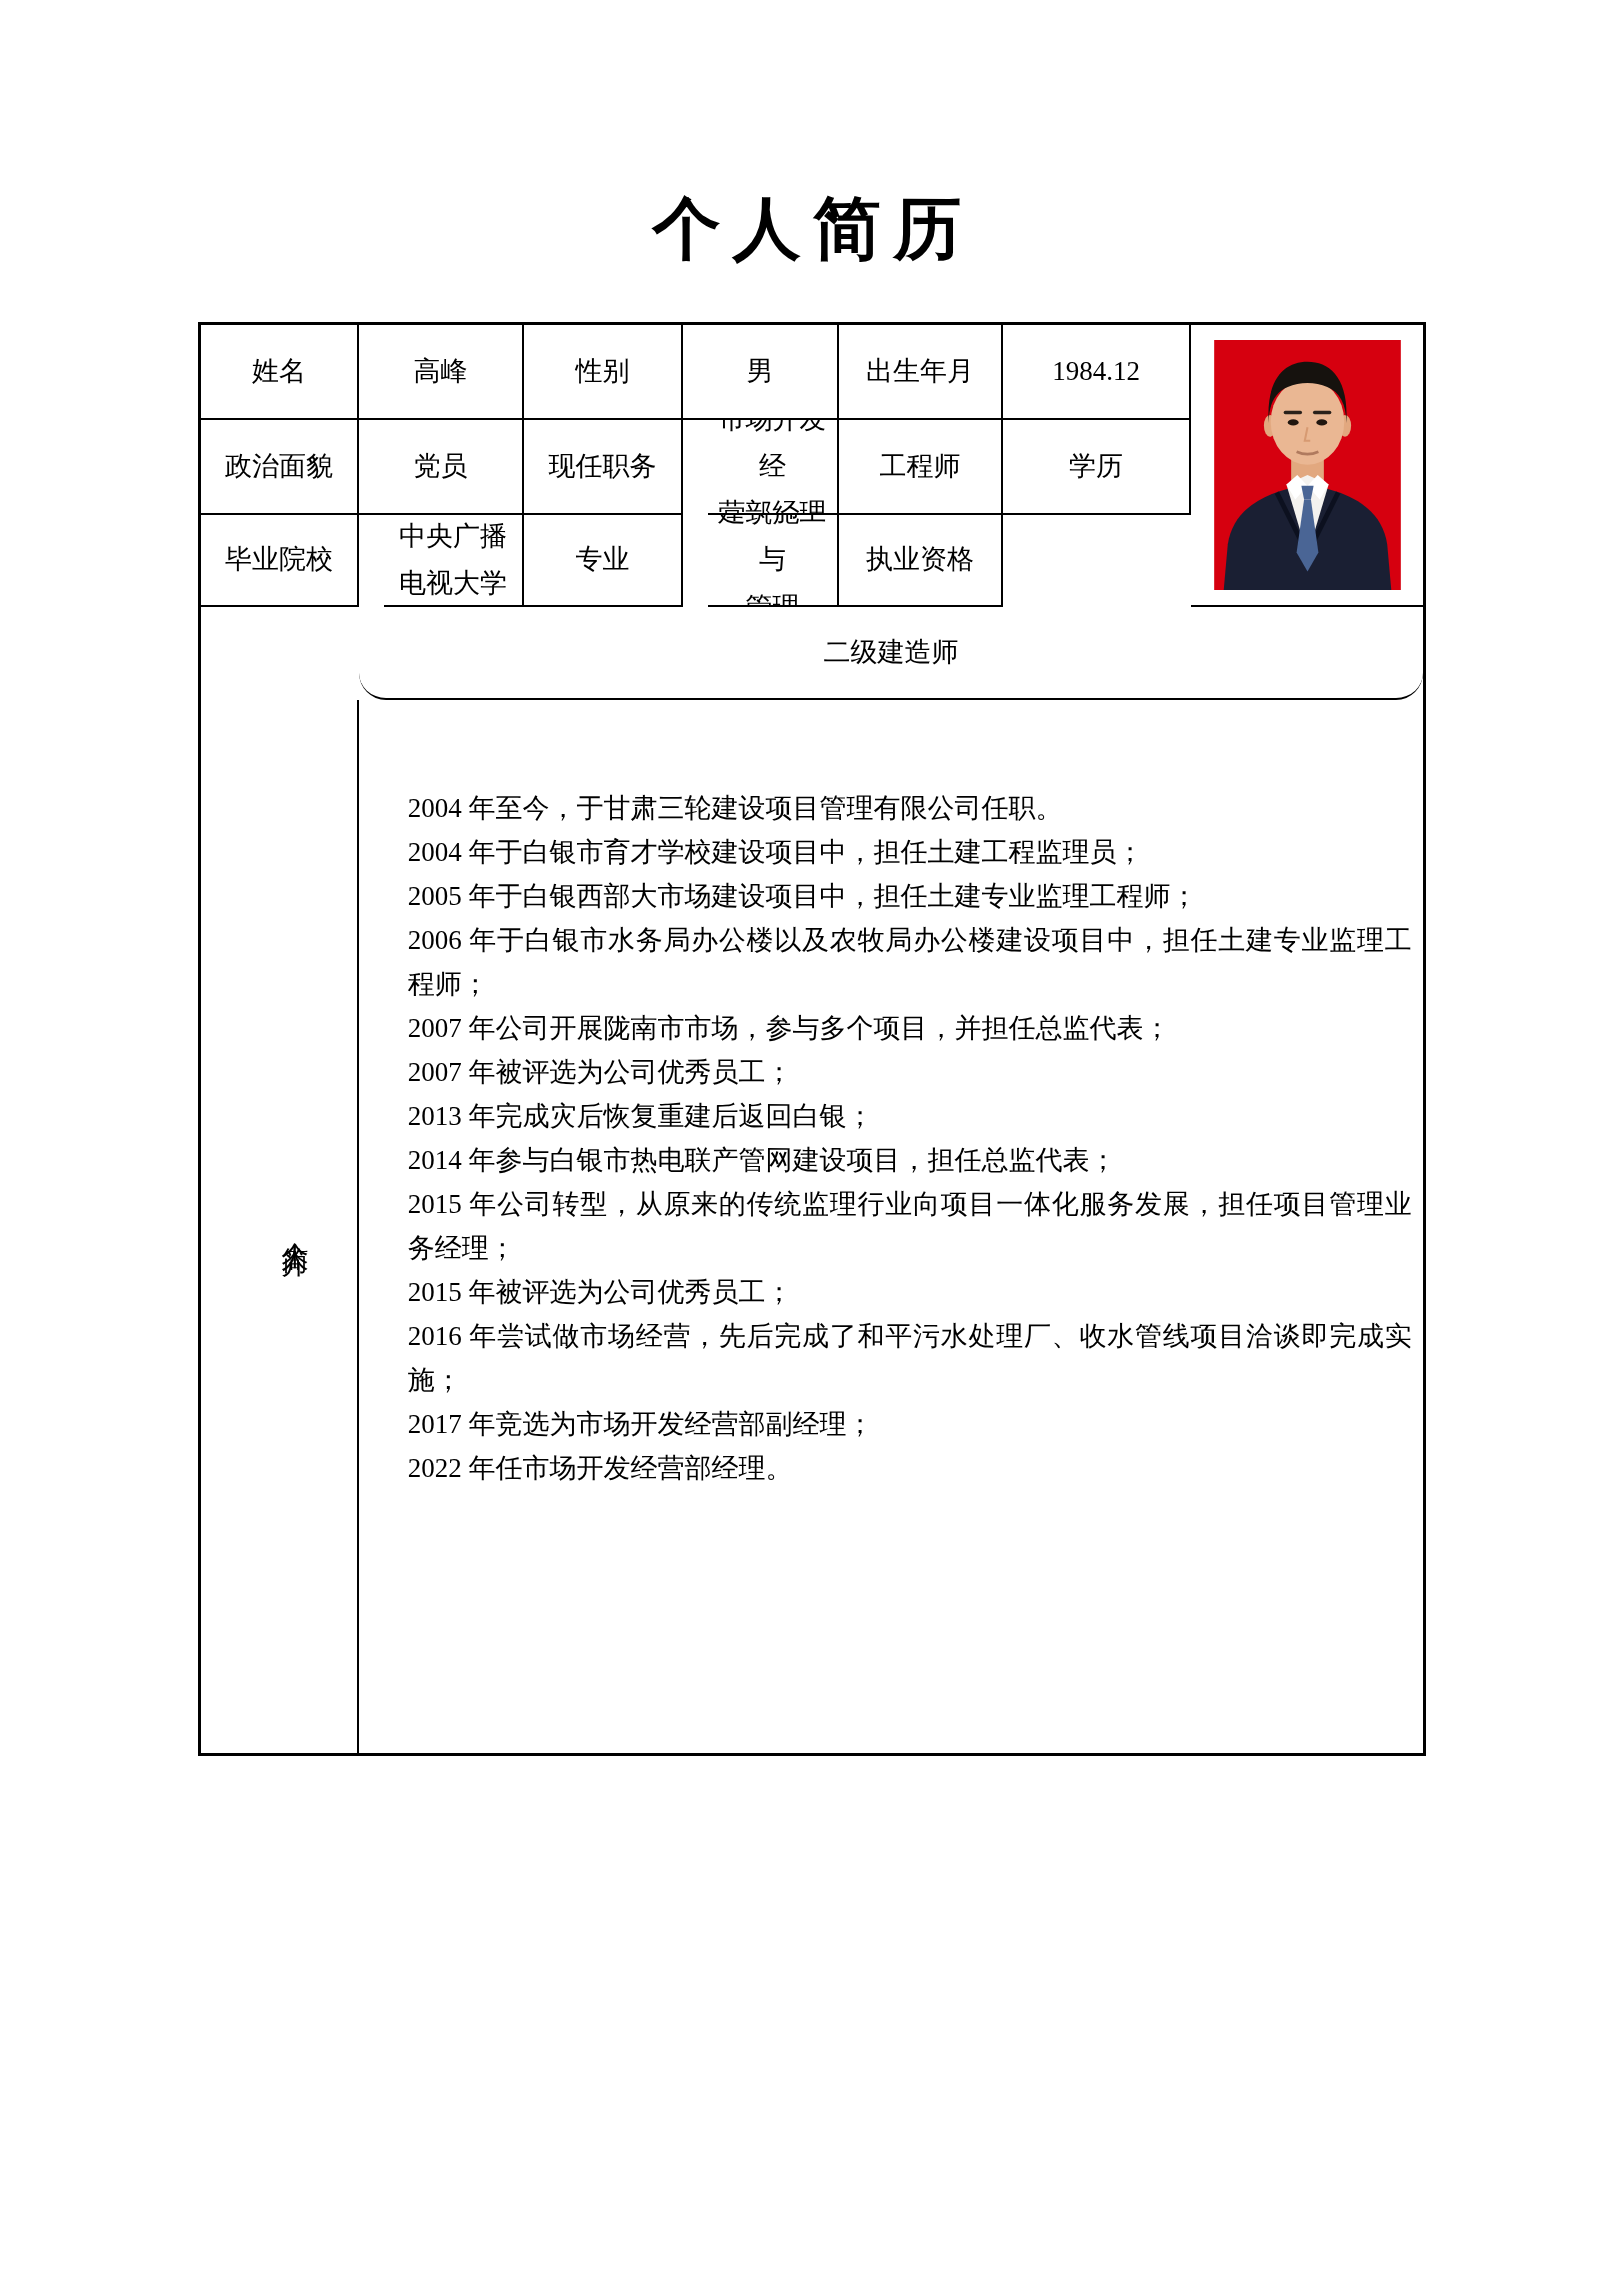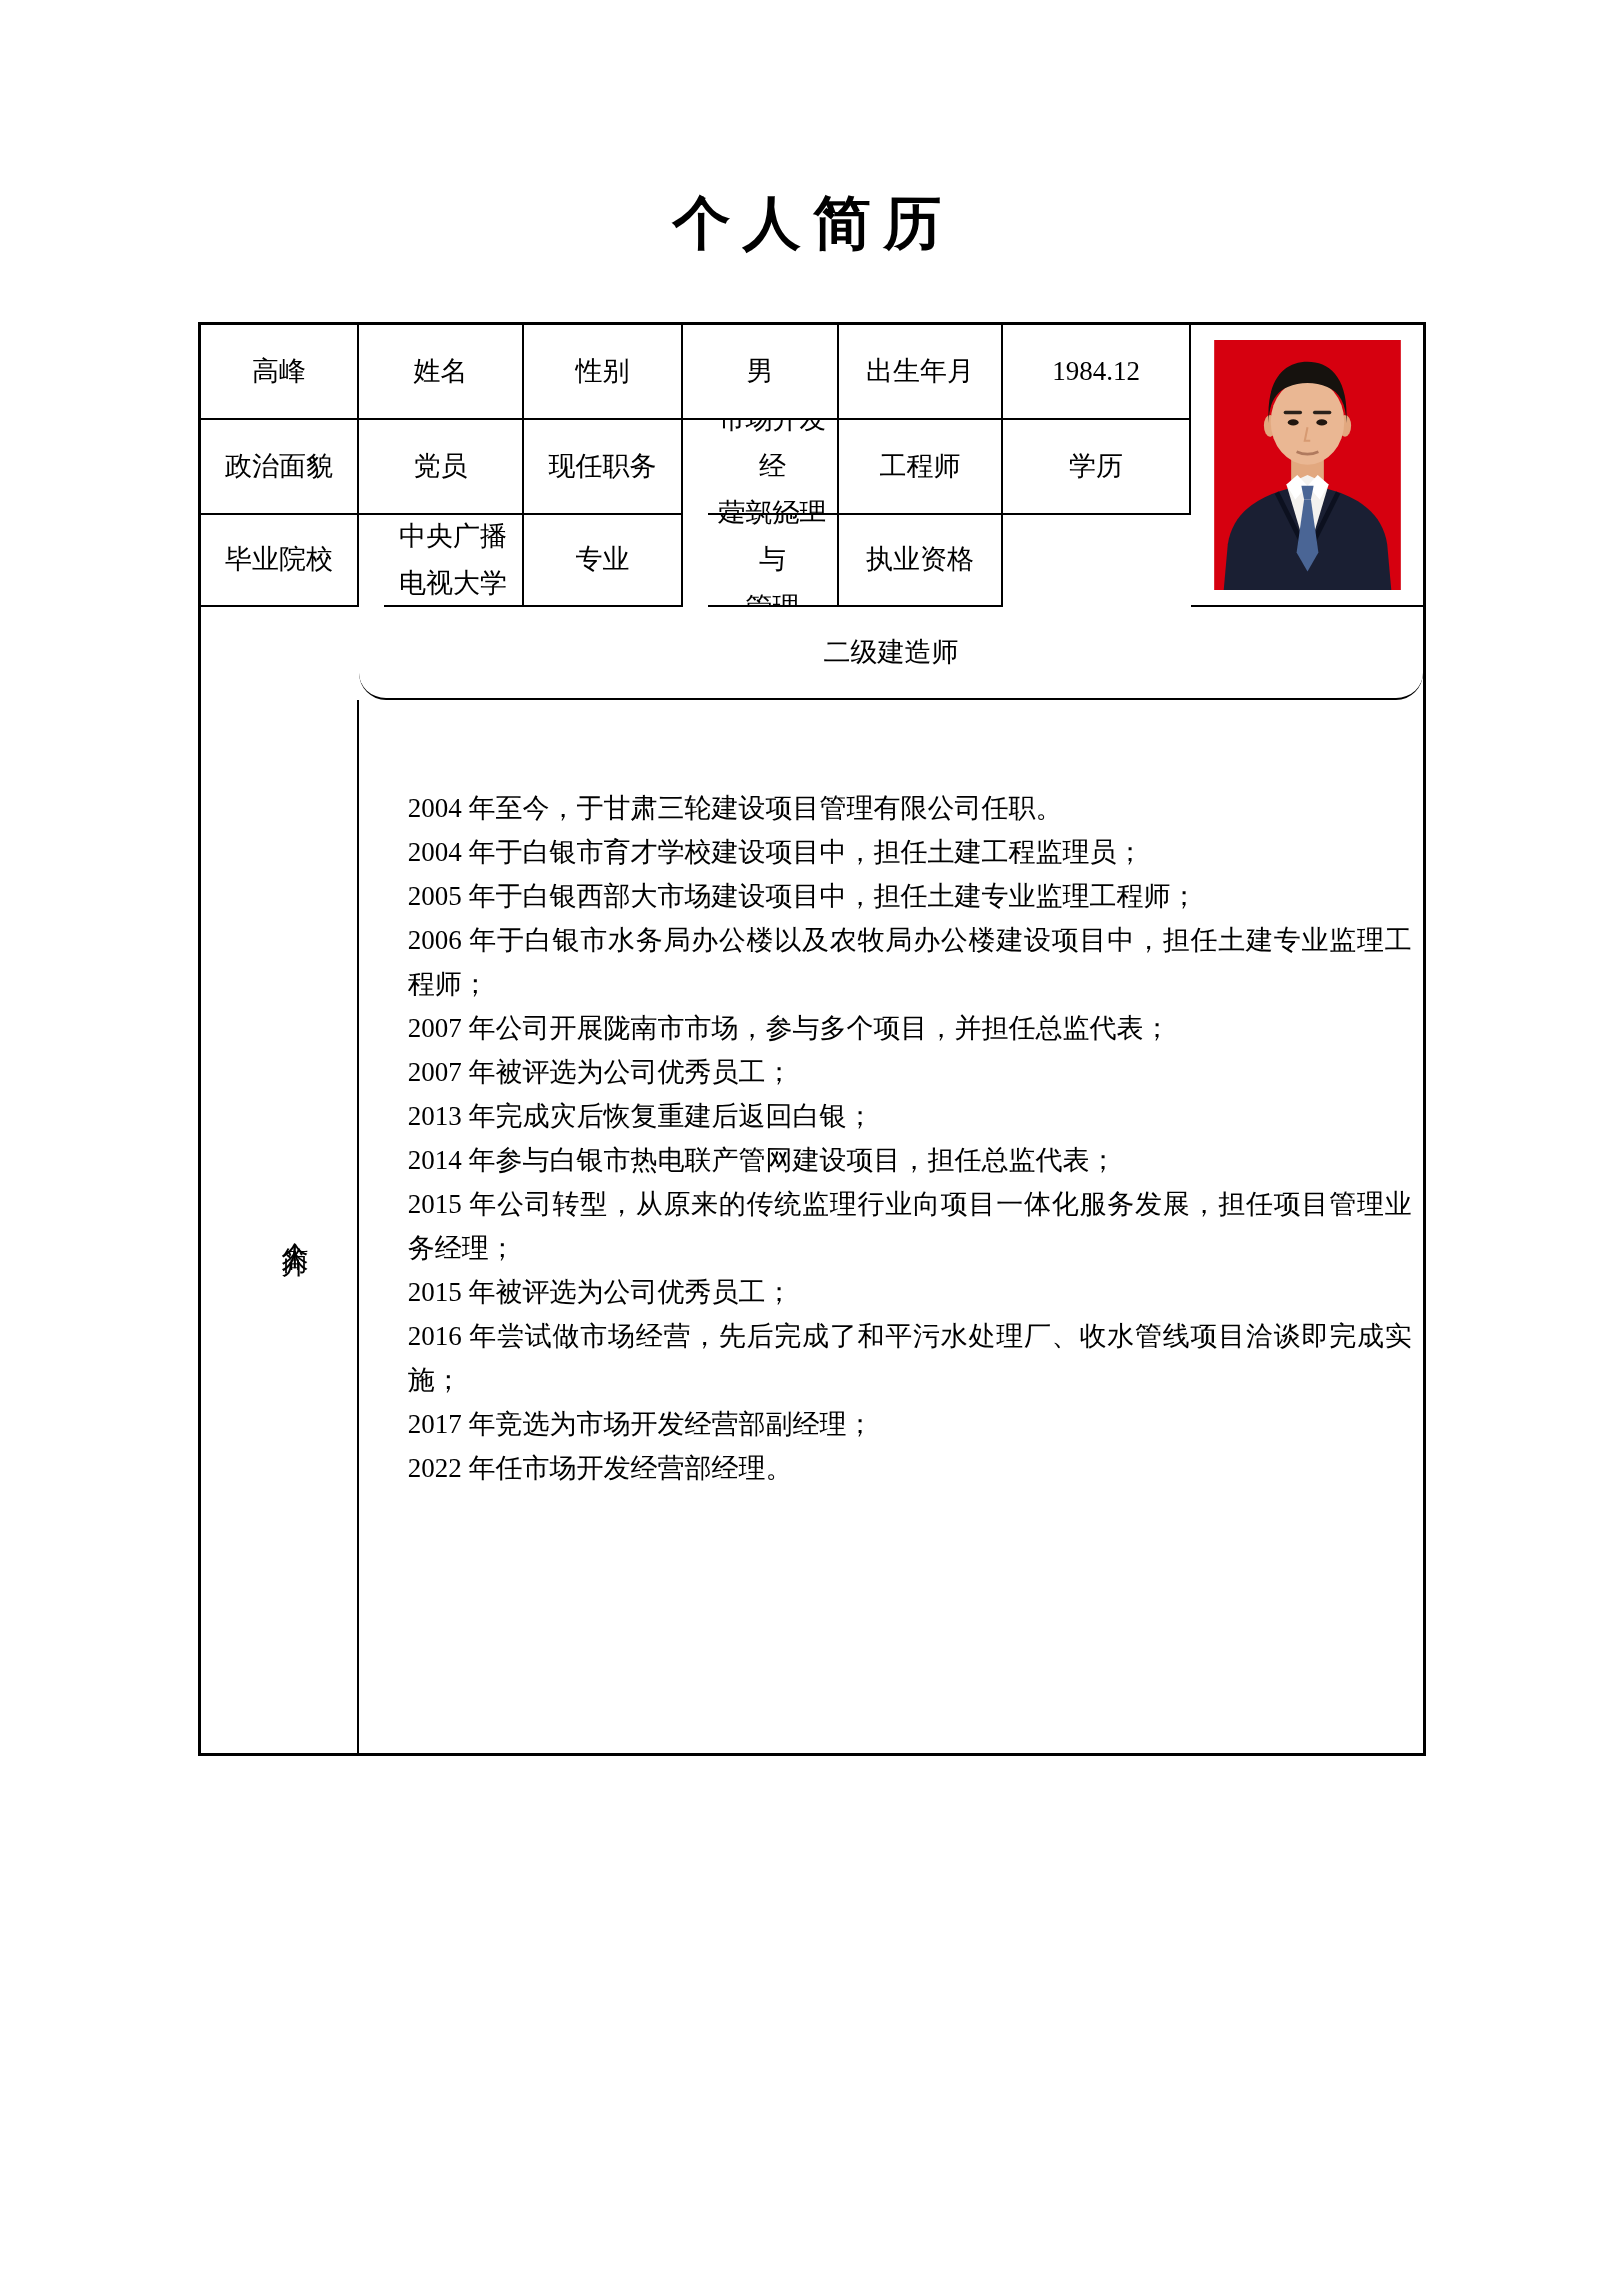--- a/index.html
+++ b/index.html
@@ -9,21 +9,21 @@
     font-family: "Liberation Serif", "DejaVu Serif", serif;
     color: #000000;
     position: relative;
   }
   .page { position: absolute; inset: 0; background: #ffffff; }
 
   .doc-title {
     position: absolute;
     left: 198px; top: 192px; width: 1230px;
     text-align: center;
-    font-size: 58px;
+    font-size: 68px;
     font-weight: 700;
     letter-spacing: 12.3px;
     line-height: 1.1;
     white-space: nowrap;
   }
 
   .resume-table {
     position: absolute;
     left: 198px; top: 322px;
     display: grid;
@@ -78,22 +78,22 @@
 </style>
 </head>
 <body>
 
 <div class="page">
 
   <div class="doc-title">个人简历</div>
 
   <div class="resume-table">
 
+    <div class="c">姓名</div>
     <div class="c">高峰</div>
-    <div class="c">姓名</div>
     <div class="c">性别</div>
     <div class="c">男</div>
     <div class="c">出生年月</div>
     <div class="c">1984.12</div>
 
     <div class="c no-r photo-cell">
       <svg class="id-photo-svg" width="187" height="250" viewBox="0 0 274 367" xmlns="http://www.w3.org/2000/svg">
         <rect width="274" height="367" fill="#d6000f"></rect>
 
         <rect x="113" y="158" width="48" height="54" fill="#e2a87f"></rect>

